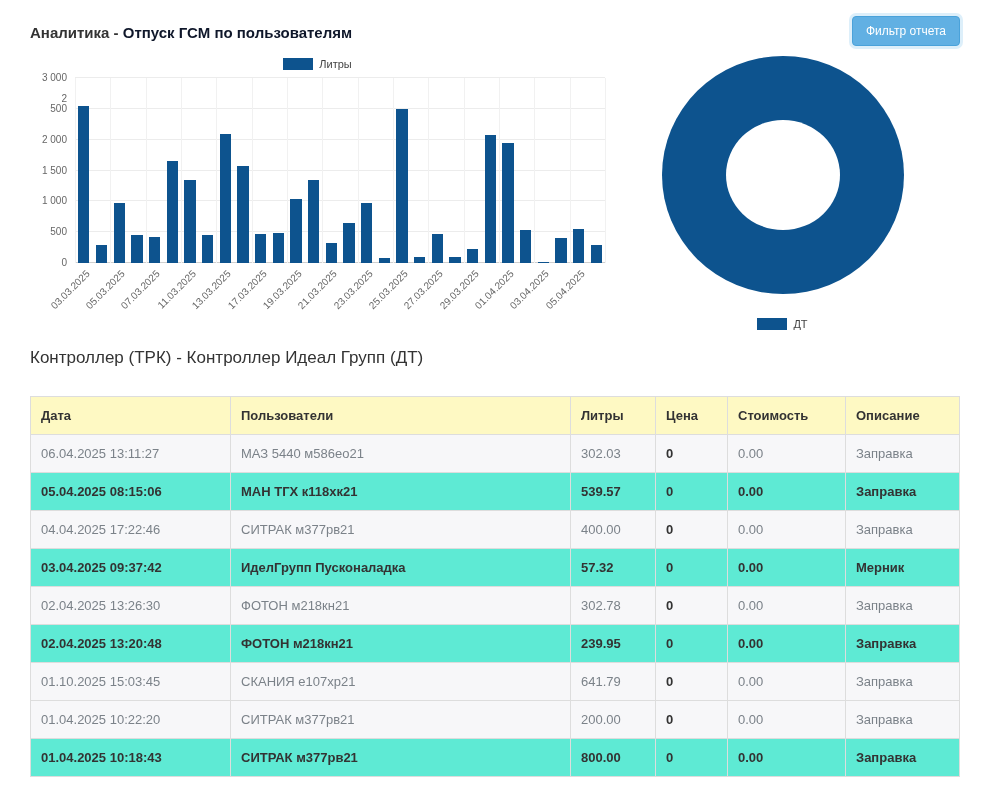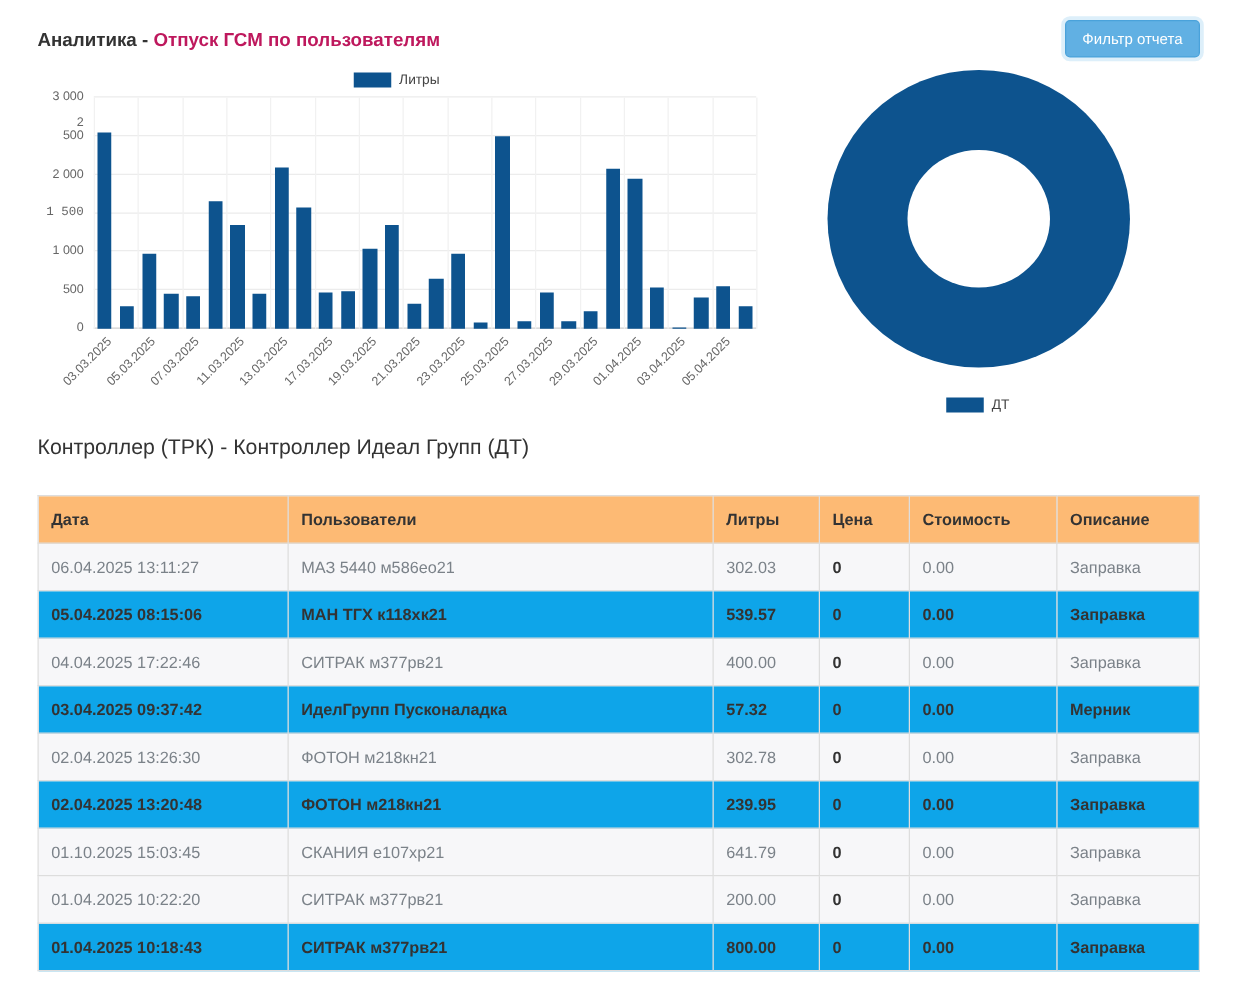--- a/index.html
+++ b/index.html
@@ -7,21 +7,21 @@
   body {
     width: 990px; height: 791px;
     font-family: "Liberation Sans", sans-serif;
     color:#333; overflow:hidden;
   }
   .page { padding: 16px 30px 10px 30px; }
 
   
   .page-header { display:flex; justify-content:space-between; align-items:flex-start; margin-bottom:8px; }
   .title { font-size:15px; font-weight:bold; padding-top:8px; }
-  .t-blue { color:#be185d; }
+  .t-blue { color:#0f172a; }
   .filter-btn {
     background:#61b0e3; border:1px solid #4aa2da; color:#fff;
     font-family:"Liberation Sans",sans-serif;
     font-size:12px; padding:7px 13px; border-radius:4px; cursor:pointer;
     box-shadow:0 0 0 3px rgba(120,190,235,0.25);
   }
 
   
   .charts { display:flex; margin-top:6px; height:280px; }
   .bar-chart { width:575px; position:relative; }
@@ -46,23 +46,23 @@
   .donut-chart { flex:1; display:flex; flex-direction:column; align-items:center; justify-content:flex-start; padding-top:2px; }
   .donut { width:242px; height:242px; border-radius:50%; position:relative; }
   .donut::after { content:''; position:absolute; inset:64px; border-radius:50%; background:#fff; }
   .donut-chart .legend { margin-top:20px; }
 
   
   .table-section { margin-top:14px; }
   .section-title { font-size:17px; color:#333; margin-bottom:28px; }
   .report-table { width:100%; border-collapse:collapse; font-size:13px; }
   .report-table th, .report-table td { border:1px solid #ddd; padding:11px 10px; text-align:left; vertical-align:middle; }
-  .report-table th { font-weight:bold; color:#333; background:#fdba74; }
+  .report-table th { font-weight:bold; color:#333; background:#fef9c3; }
   .report-table tr.odd  { background:#f7f7f9; color:#7b8289; }
-  .report-table tr.even { background:#0ea5e9; color:#333; font-weight:bold; }
+  .report-table tr.even { background:#5eead4; color:#333; font-weight:bold; }
   .report-table td:nth-child(4) { color:#333; font-weight:bold; }
 </style>
 </head>
 <body>
 
 <div class="page">
 
   <div class="page-header">
     <div class="title">
       <span>Аналитика - </span><span class="t-blue">Отпуск ГСМ по пользователям</span>
@@ -75,21 +75,21 @@
     <div class="bar-chart">
       <div class="legend">
         <span class="legend-swatch" style="background: rgb(13, 83, 142);"></span>
         <span class="legend-label">Литры</span>
       </div>
       <div class="bar-area">
         <div class="y-axis">
             <div class="y-tick" style="bottom: calc(0% - 5px);">0</div>
             <div class="y-tick" style="bottom: calc(16.6667% - 5px);">500</div>
             <div class="y-tick" style="bottom: calc(33.3333% - 5px);">1 000</div>
-            <div class="y-tick" style="bottom: calc(50% - 5px); font-family: Liberation Mono, monospace;">1 500</div>
+            <div class="y-tick" style="bottom: calc(50% - 5px);">1 500</div>
             <div class="y-tick" style="bottom: calc(66.6667% - 5px);">2 000</div>
             <div class="y-tick" style="bottom: calc(83.3333% - 5px); margin-left: 15px;">2 500</div>
             <div class="y-tick" style="bottom: calc(100% - 5px);">3 000</div>
           </div>
         <div class="plot">
             <div class="gridline zero" style="bottom: 0%;"></div>
             <div class="gridline" style="bottom: 16.6667%;"></div>
             <div class="gridline" style="bottom: 33.3333%;"></div>
             <div class="gridline" style="bottom: 50%;"></div>
             <div class="gridline" style="bottom: 66.6667%;"></div>

